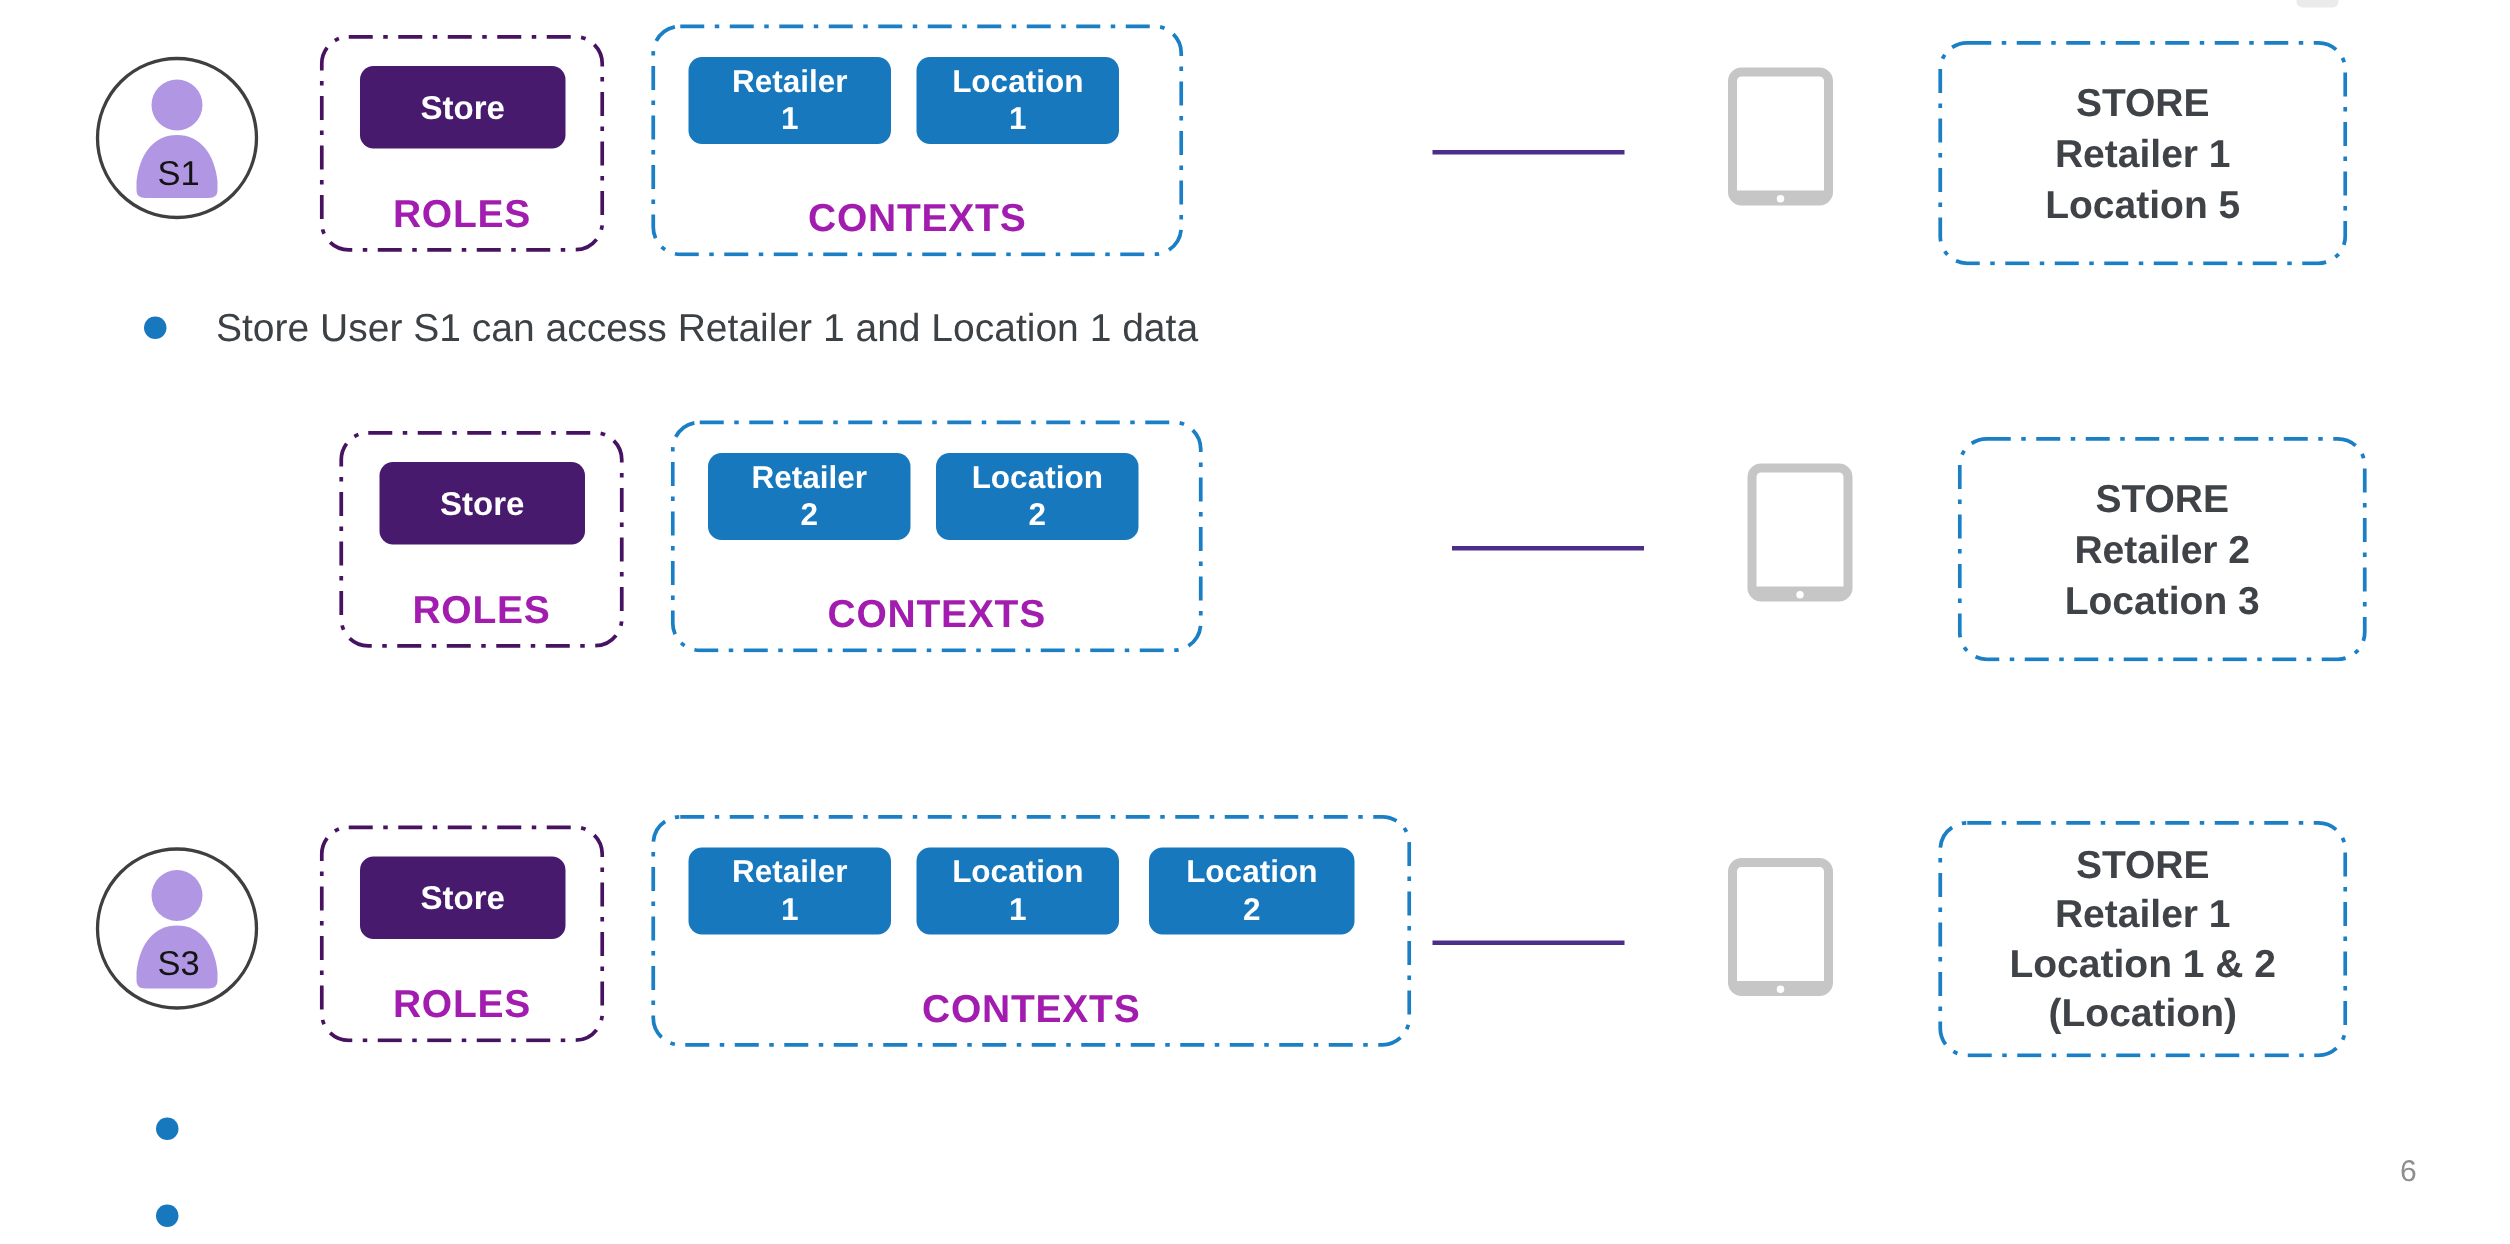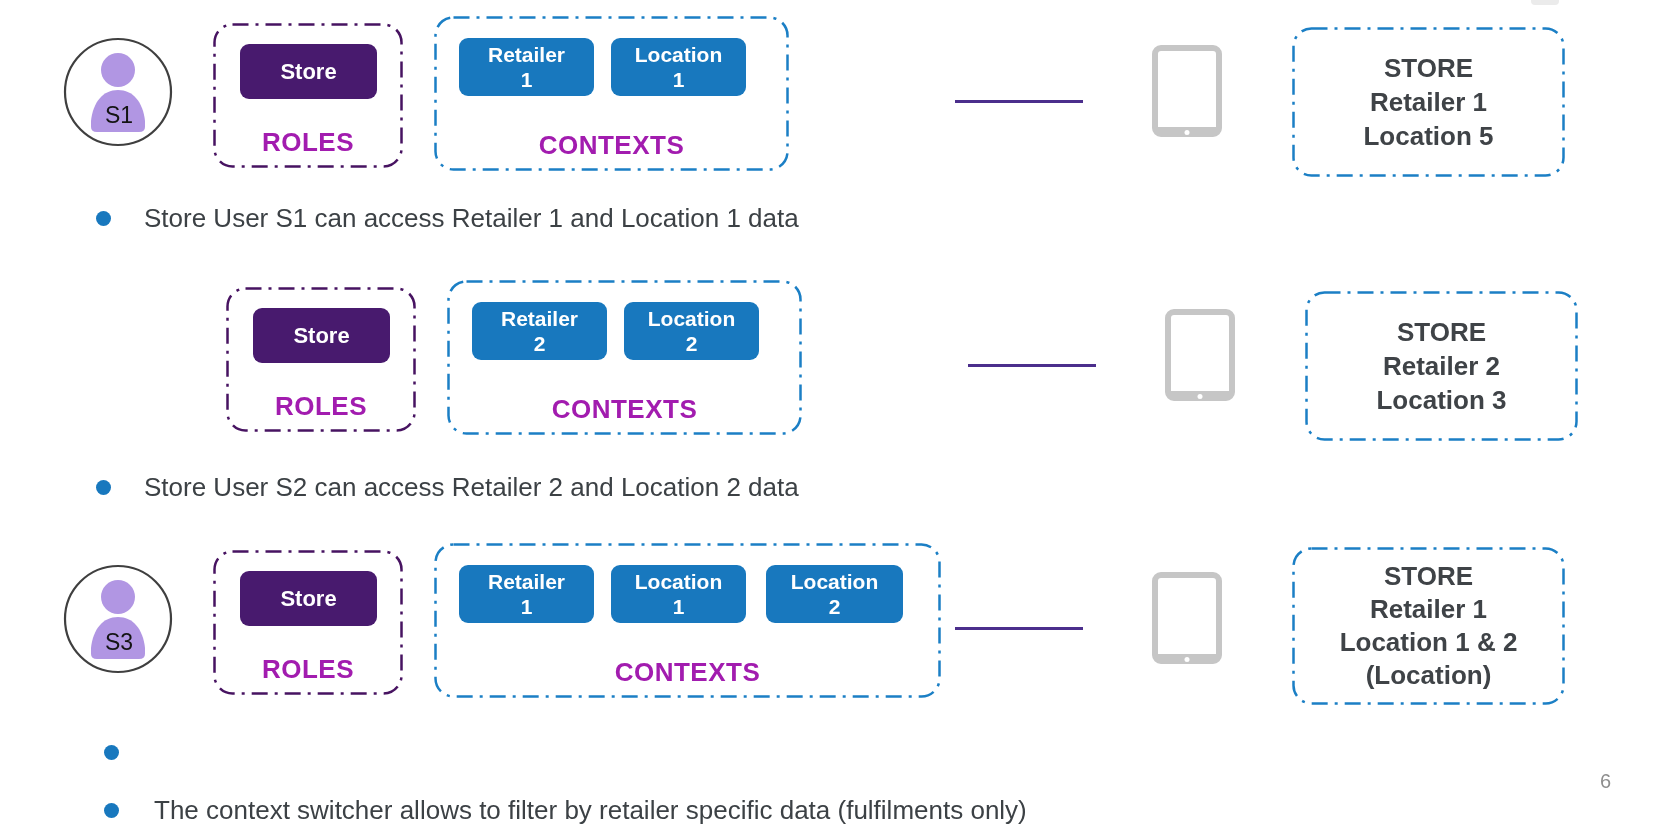--- a/index.html
+++ b/index.html
@@ -214,26 +214,21 @@
     <svg width="273" height="158" class="dash-border">
           <rect x="1.5" y="1.5" width="270" height="155" rx="18" fill="none" stroke="#1B7FC5" stroke-width="2.5" stroke-dasharray="16 7 3 7"></rect>
         </svg>
       </div>
   </div>
 
   <div class="bullet bullet1">
     <div class="dot"></div>
     <div class="btxt">Store User S1 can access Retailer 1 and Location 1 data</div>
   </div>
-  <div class="bullet bullet2">
-    <div class="dot"></div>
-    <div class="btxt">Store User S2 can access Retailer 2 and Location 2 data</div>
-  </div>
   <div class="bullet bullet3">
     <div class="dot"></div>
   </div>
   <div class="bullet bullet4">
     <div class="dot"></div>
-    <div class="btxt">The context switcher allows to filter by retailer specific data (fulfilments only)</div>
   </div>
 
   <div class="page-number">6</div>
 </div>
 
 </body></html>

